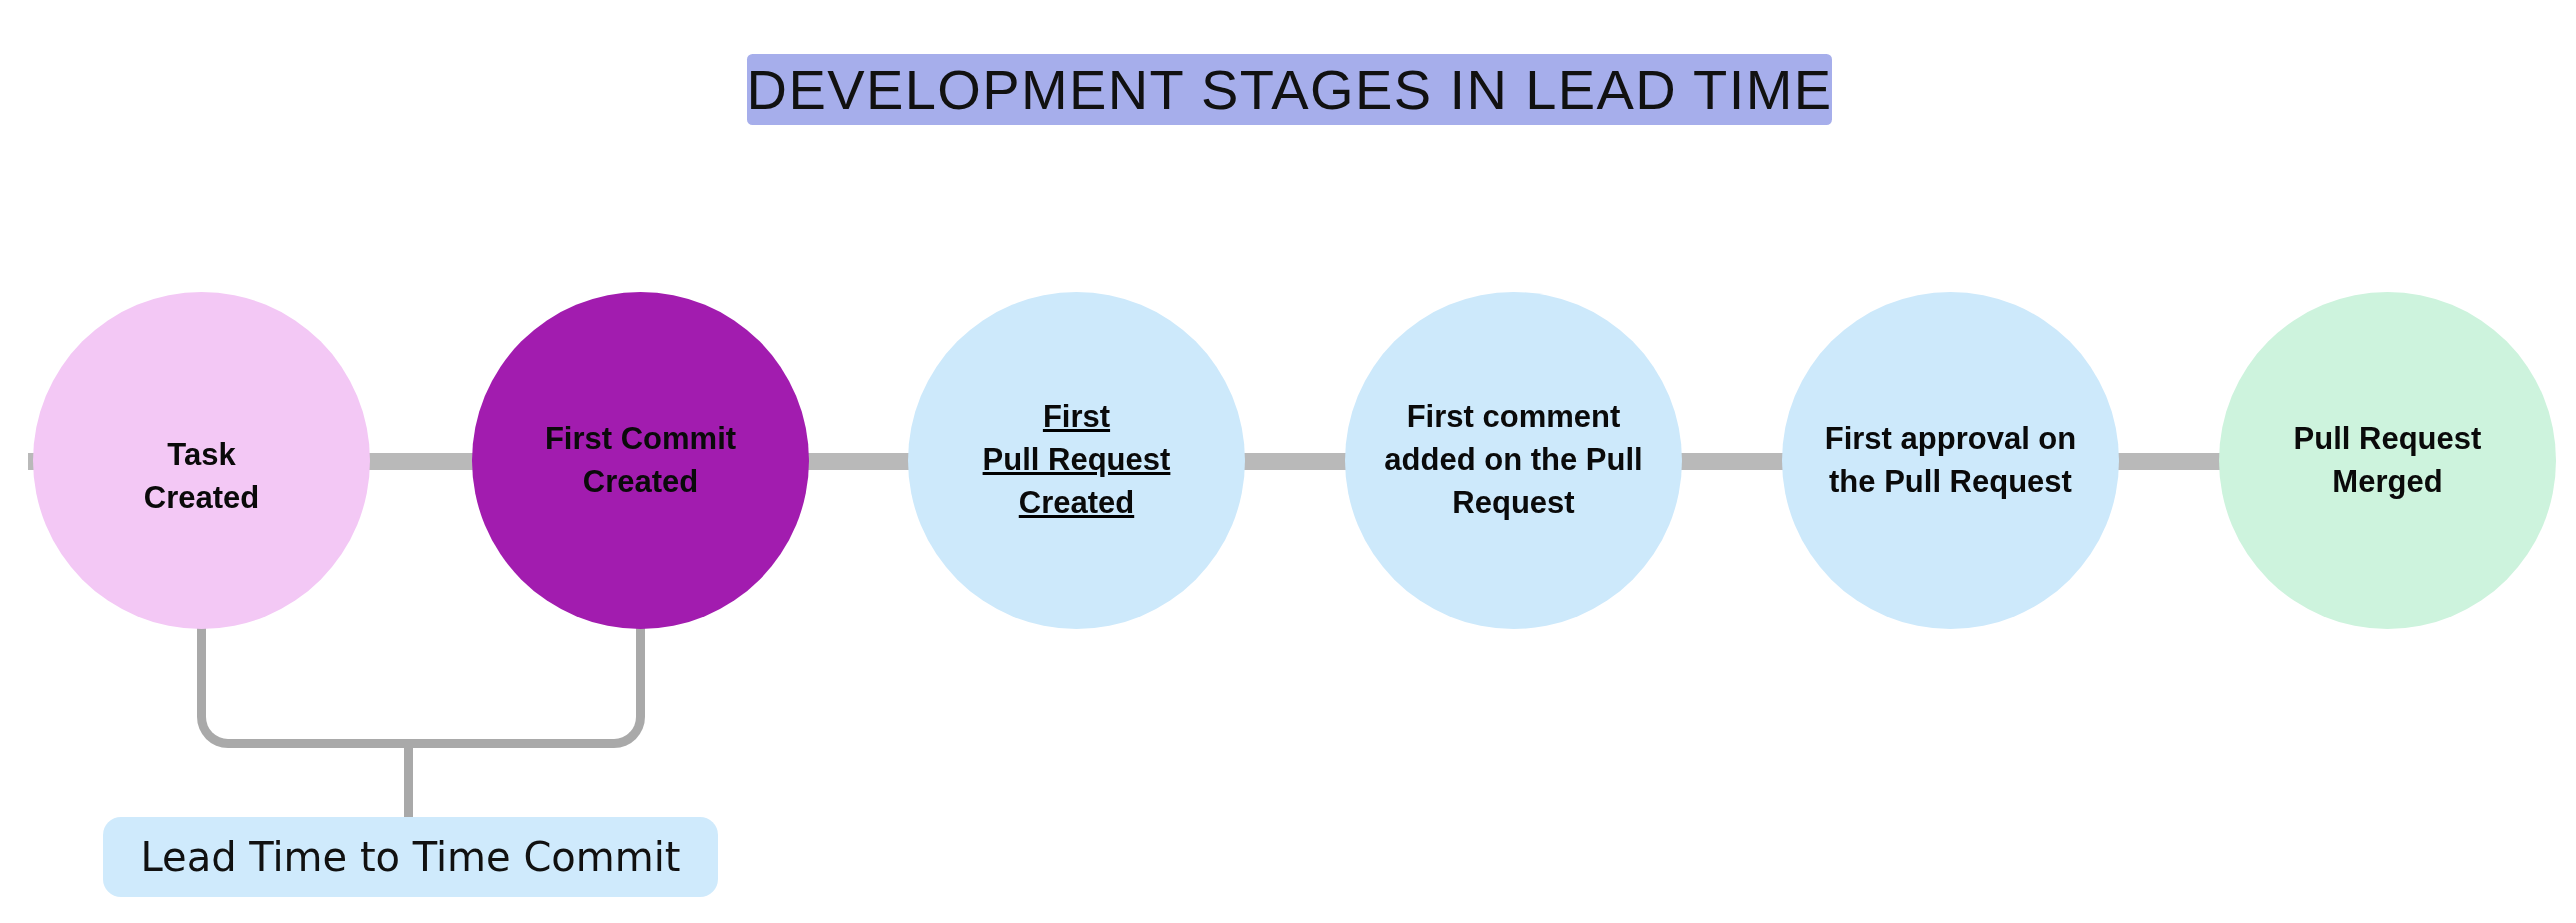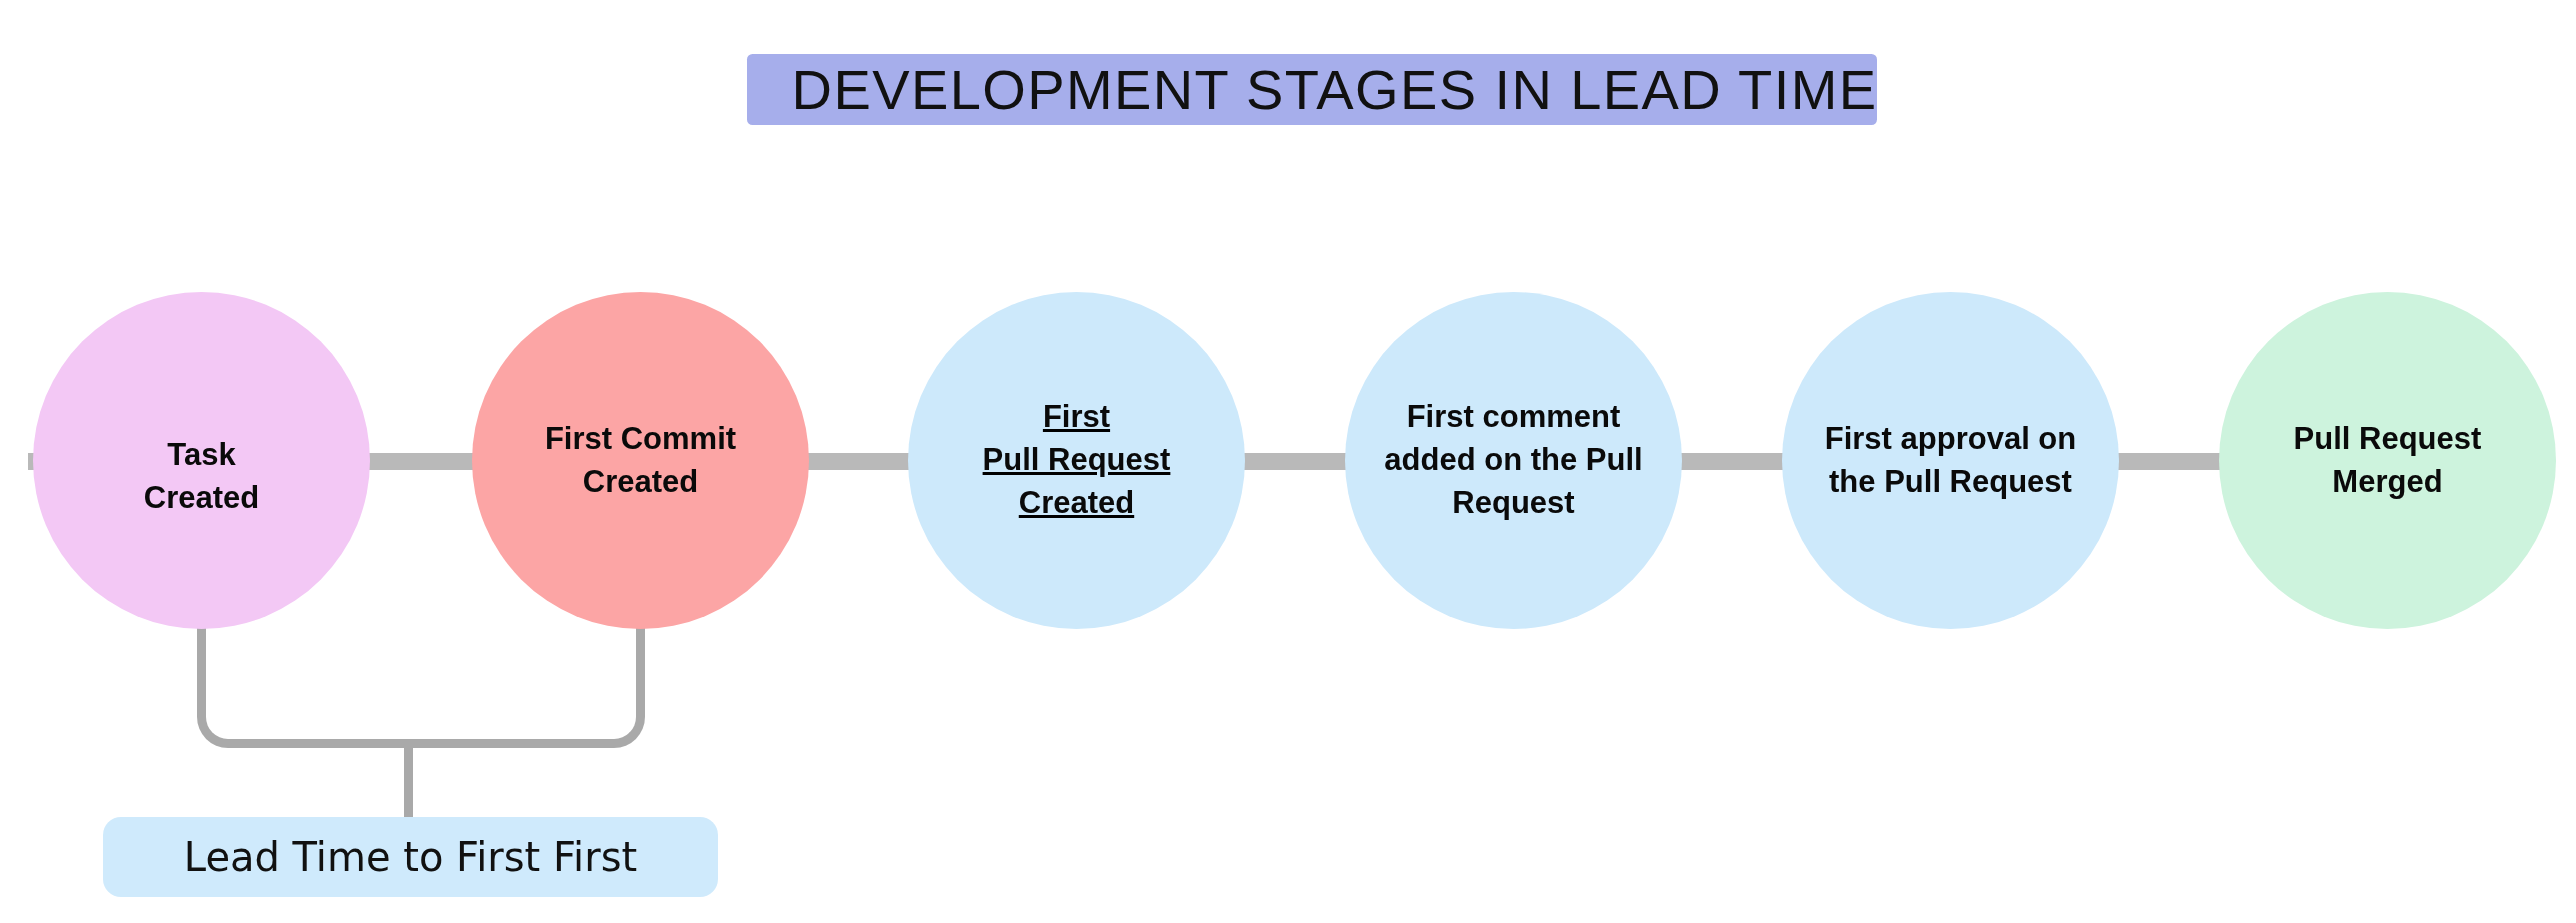--- a/index.html
+++ b/index.html
@@ -25,21 +25,20 @@
     height: 71px;
     border-radius: 5.5px;
     display: flex;
     align-items: center;
     justify-content: center;
     font-size: 56px;
     font-weight: 400;
     letter-spacing: 1.4px;
     white-space: nowrap;
     transform-origin: center;
-    padding-left: 45px;
   }
 
   
   .connector {
     position: absolute;
     left: 27.5px;
     top: 453px;
     width: 2239px;
     height: 16.5px;
     z-index: 1;
@@ -119,21 +118,21 @@
 <div class="canvas">
 
   <div class="title" style="background-color: rgb(166, 174, 235); color: rgb(17, 17, 17);">DEVELOPMENT STAGES IN LEAD TIME</div>
 
   <div class="connector" style="background-color: rgb(185, 185, 185);"></div>
 
   <div class="circle c1" style="background-color: rgb(243, 200, 245);">
     <span class="stage-label" style="color: rgb(10, 10, 10); margin-top: 32px;">Task<br>Created</span>
   </div>
 
-  <div class="circle c2" style="background-color: #fca5a5; align-items: center;">
+  <div class="circle c2" style="background-color: #a21caf; align-items: center;">
     <span class="stage-label" style="color: rgb(10, 10, 10);">First Commit<br>Created</span>
   </div>
 
   <div class="circle c3" style="background-color: rgb(205, 233, 251);">
     <span class="stage-label" style="color: rgb(10, 10, 10);">First<br>Pull Request<br>Created</span>
   </div>
 
   <div class="circle c5" style="background-color: rgb(205, 233, 251);">
     <span class="stage-label" style="color: rgb(10, 10, 10);">First approval on<br>the Pull Request</span>
   </div>
@@ -143,16 +142,16 @@
   </div>
 
   <div class="circle c6" style="background-color: rgb(205, 243, 221);">
     <span class="stage-label" style="color: rgb(10, 10, 10);">Pull Request<br>Merged</span>
   </div>
 
   <div class="bracket" style="border-color: rgb(169, 169, 169);"></div>
 
   <div class="bracket-stem" style="background-color: rgb(169, 169, 169);"></div>
 
-  <div class="annotation" style="background-color: rgb(207, 234, 252); color: rgb(17, 17, 17);">Lead Time to First First</div>
+  <div class="annotation" style="background-color: rgb(207, 234, 252); color: rgb(17, 17, 17);">Lead Time to Time Commit</div>
 
 </div>
 
 
 </body></html>

